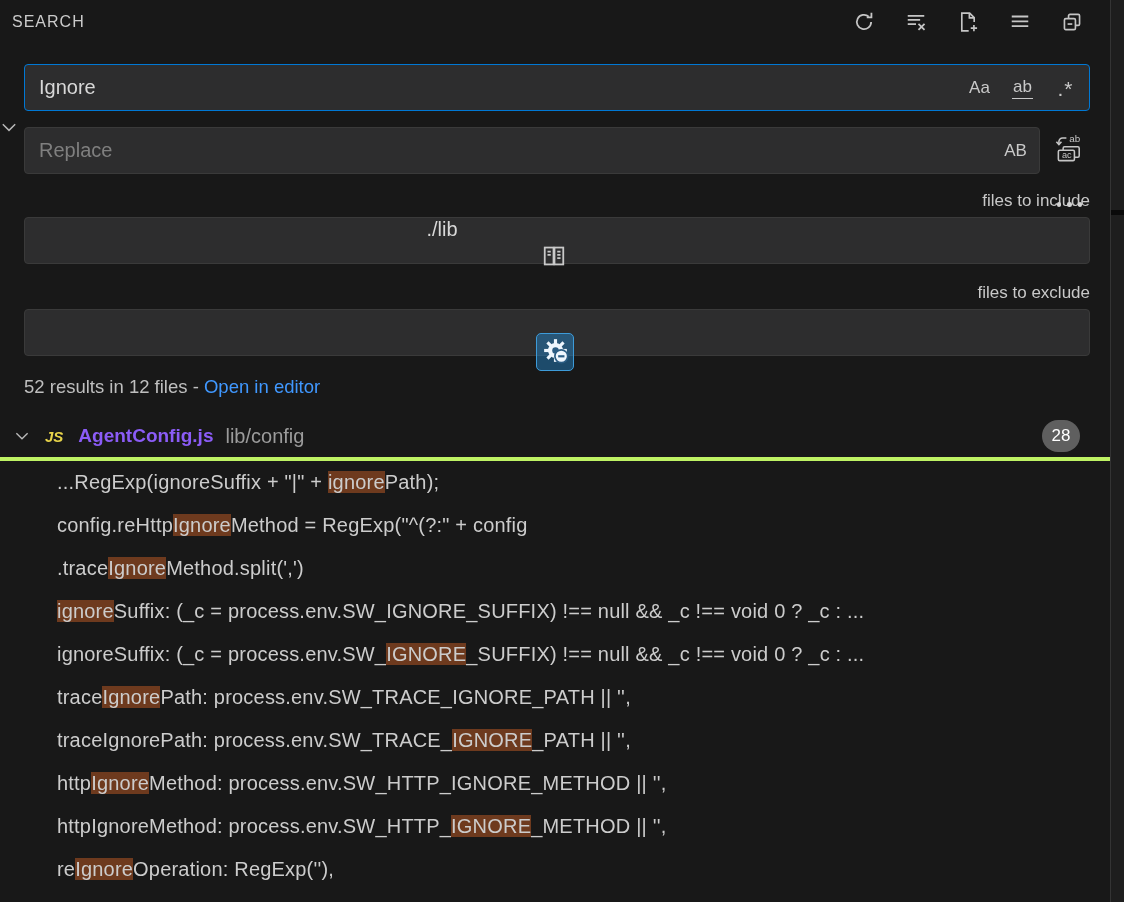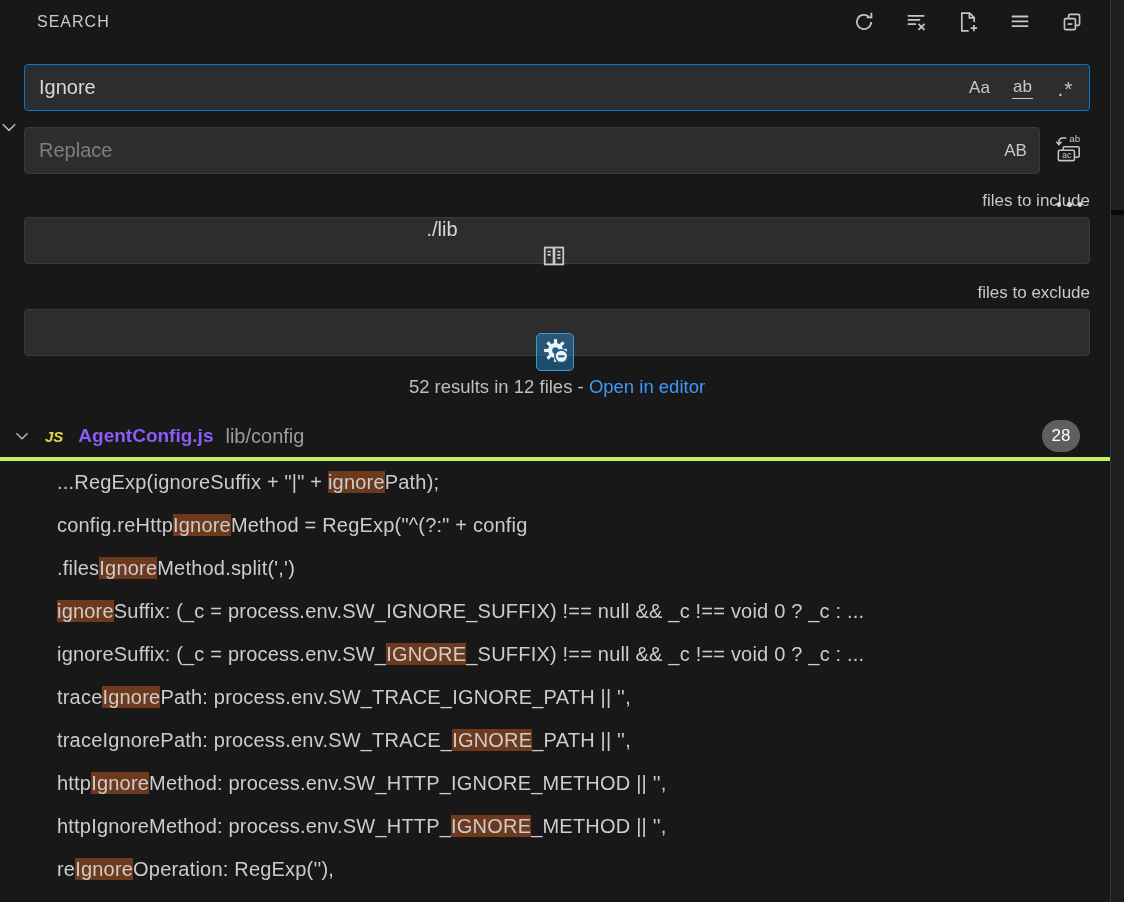--- a/index.html
+++ b/index.html
@@ -14,21 +14,21 @@
     background:var(--panel_bg);
     font-family:"Liberation Sans","DejaVu Sans",sans-serif;
     color:var(--text);
     position:relative;
   }
   .panel{position:relative;width:1110px;height:902px;background:var(--panel_bg);overflow:hidden;}
   .editor-sliver{position:absolute;right:0;top:0;width:14px;height:902px;background:#1e1e1e;border-left:1px solid #343434;}
   .editor-sliver .notch{position:absolute;left:0;top:210px;width:14px;height:5px;background:#0a0a0a;}
 
   
-  .titlebar{display:flex;align-items:center;height:36px;padding:8px 26px 0 37px;}
+  .titlebar{display:flex;align-items:center;height:36px;padding:8px 26px 0 12px;}
   .panel-title{font-size:16px;letter-spacing:1px;color:#cbcbcb;}
   .actions{margin-left:auto;display:flex;gap:27px;align-items:center;}
   .icon-btn{width:25px;height:25px;display:flex;align-items:center;justify-content:center;color:var(--icon);cursor:pointer;border-radius:4px;}
   .icon-btn svg{width:22px;height:22px;display:block;}
 
   
   .search-area{padding:28px 20px 0 24px;position:relative;}
   .inputbox{
     display:flex;align-items:center;background:var(--input_bg);
     border-radius:4px;height:47px;border:1px solid #3a3a3a;
@@ -57,21 +57,21 @@
   .filter-input{margin-top:6px;flex-direction:column;}
   .sq-icon-btn{width:34px;height:34px;margin-right:6px;display:flex;align-items:center;justify-content:center;color:#c9c9c9;cursor:pointer;border-radius:4px;flex:none;}
   .sq-icon-btn svg{width:26px;height:26px;}
   .gear-btn{
     width:38px;height:38px;margin-right:4px;border-radius:5px;flex:none;cursor:pointer;
     background:var(--toggle_active_bg);border:1.5px solid var(--toggle_active_border);
     display:flex;align-items:center;justify-content:center;color:#eef6fd;
   }
   .gear-btn svg{width:29px;height:29px;}
 
-  .summary{margin-top:20px;font-size:18.5px;color:#bfbfbf;text-align:center;}
+  .summary{margin-top:20px;font-size:18.5px;color:#bfbfbf;}
   .summary a{color:var(--link);text-decoration:none;cursor:pointer;}
 
   
   .file-row{
     margin-top:17px;height:46px;display:flex;align-items:center;
     padding:0 30px 0 13px;cursor:pointer;border-bottom:4px solid #bef264;
   }
   .tw{width:18px;height:18px;color:#b9b9b9;flex:none;}
   .tw svg{width:18px;height:18px;}
   .js-badge{font-size:15px;font-weight:700;font-style:italic;color:var(--js_icon);margin:0 2px 0 14px;flex:none;}
@@ -236,21 +236,21 @@
     </span>
     <span class="js-badge">JS</span>
     <span class="file-name">AgentConfig.js</span>
     <span class="file-path">lib/config</span>
     <span class="count-badge">28</span>
   </div>
 
   <div class="results">
     <div class="result-row"><span>...RegExp(ignoreSuffix + "|" + </span><span class="hl">ignore</span><span>Path);</span></div>
     <div class="result-row"><span>config.reHttp</span><span class="hl">Ignore</span><span>Method = RegExp("^(?:" + config</span></div>
-    <div class="result-row"><span>.files</span><span class="hl">Ignore</span><span>Method.split(',')</span></div>
+    <div class="result-row"><span>.trace</span><span class="hl">Ignore</span><span>Method.split(',')</span></div>
     <div class="result-row"><span></span><span class="hl">ignore</span><span>Suffix: (_c = process.env.SW_IGNORE_SUFFIX) !== null &amp;&amp; _c !== void 0 ? _c : ...</span></div>
     <div class="result-row"><span>ignoreSuffix: (_c = process.env.SW_</span><span class="hl">IGNORE</span><span>_SUFFIX) !== null &amp;&amp; _c !== void 0 ? _c : ...</span></div>
     <div class="result-row"><span>trace</span><span class="hl">Ignore</span><span>Path: process.env.SW_TRACE_IGNORE_PATH || '',</span></div>
     <div class="result-row"><span>traceIgnorePath: process.env.SW_TRACE_</span><span class="hl">IGNORE</span><span>_PATH || '',</span></div>
     <div class="result-row"><span>http</span><span class="hl">Ignore</span><span>Method: process.env.SW_HTTP_IGNORE_METHOD || '',</span></div>
     <div class="result-row"><span>httpIgnoreMethod: process.env.SW_HTTP_</span><span class="hl">IGNORE</span><span>_METHOD || '',</span></div>
     <div class="result-row"><span>re</span><span class="hl">Ignore</span><span>Operation: RegExp(''),</span></div>
   </div>
 </div>
 

